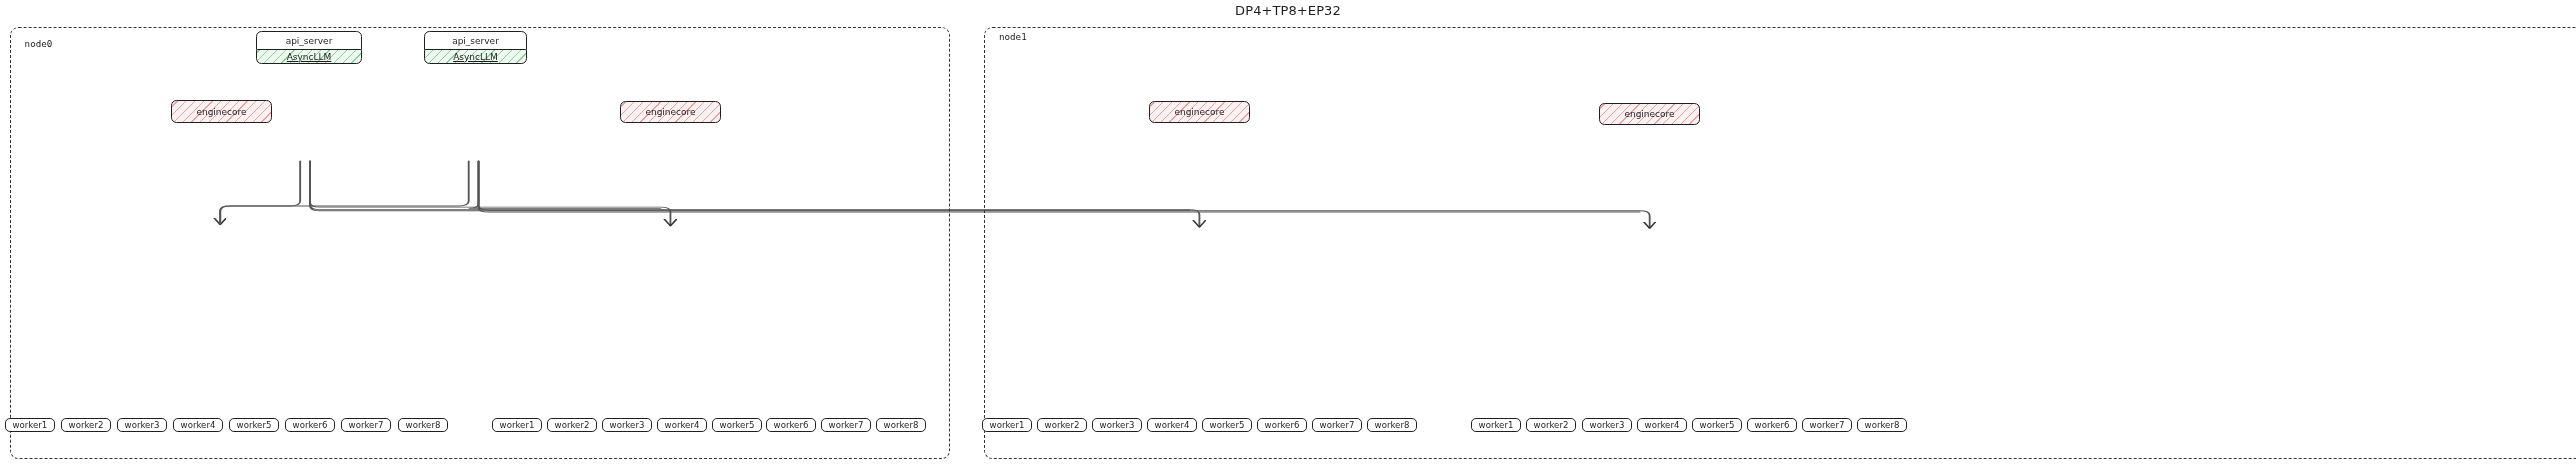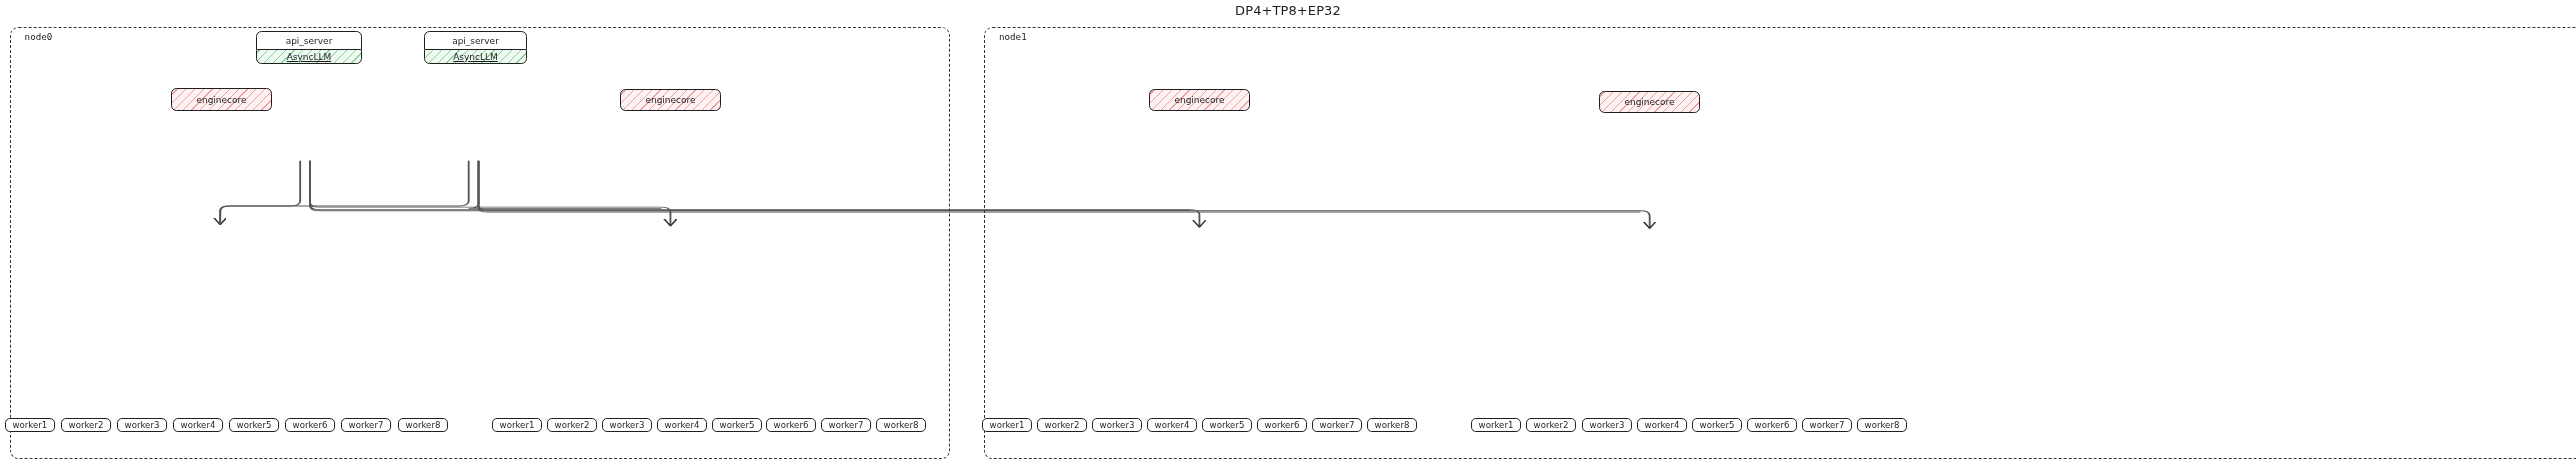--- a/index.html
+++ b/index.html
@@ -70,20 +70,21 @@
   }
   .node.enginecore{
     background-color:#fdf1f1;
     background-image:repeating-linear-gradient(
       -45deg,
       rgba(232,140,140,.8) 0px,
       rgba(232,140,140,.8) 0.9px,
       rgba(253,241,241,0) 0.9px,
       rgba(253,241,241,0) 6.2px
     );
+    margin-top:12px;
   }
   .node > span{pointer-events:none;}
 
   
   #edges{position:absolute;left:0;top:0;width:2576px;height:469px;}
 </style>
 </head>
 <body>
 
 <div id="canvas">
@@ -104,21 +105,21 @@
       <path d="M252,262 L252,335 Q252,343 260,343 L1333,343 Q1341,343 1341,351 L1341,371" marker-end="url(#ah)"></path>
 
       <path d="M381,262 L381,327 Q381,335 373,335 L187,335 Q179,335 179,343 L179,365"></path>
       <path d="M389,262 L389,331 Q389,339 381,339 L537,339"></path>
       <path d="M389,262 L389,334 Q389,342 397,342 L967,342"></path>
       <path d="M389,262 L389,337 Q389,345 397,345 L1333,345"></path>
     </g>
   </svg>
 
   <div class="cluster" style="left: 9.8px; top: 27px; width: 940px; height: 432px;"></div>
-  <div class="cluster-label" style="left: 24.6px; top: 31px;">node0</div>
+  <div class="cluster-label" style="left: 24.6px; top: 38px;">node0</div>
 
   <div class="cluster" style="left: 984px; top: 27px; width: 4158px; height: 432px;"></div>
   <div class="cluster-label" style="left: 999px; top: 31px;">node1</div>
 
   <div id="node-layer">
       <div class="node apiserver" style="left: 256px; top: 31px; width: 106px; height: 19.7px;">
         <span>api_server</span>
       </div>
       <div class="node asyncllm" style="left: 256px; top: 49px; width: 106px; height: 15.4px;">
         <span>AsyncLLM</span>

